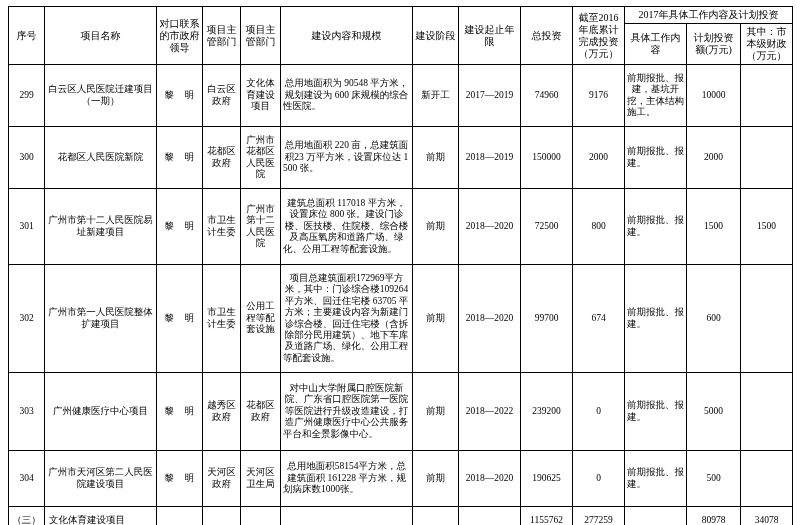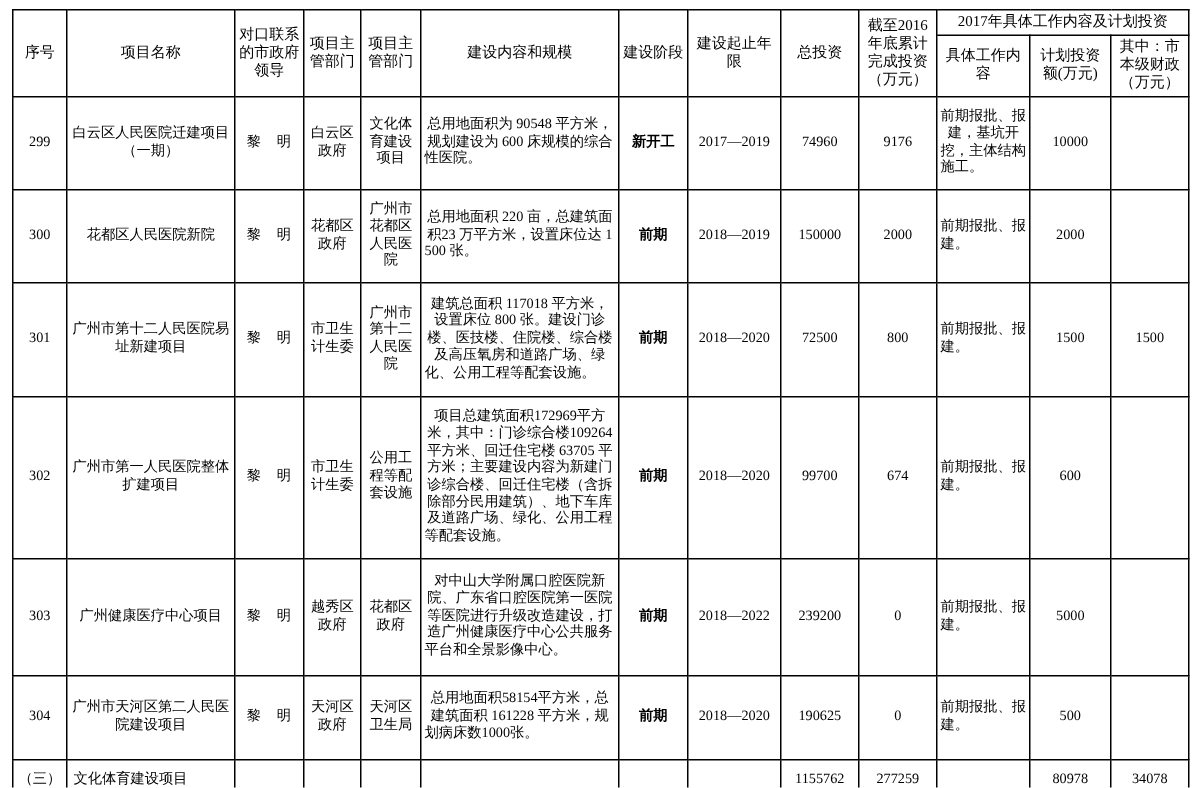--- a/index.html
+++ b/index.html
@@ -53,21 +53,20 @@
   td.just {
     text-align: justify;
     text-align-last: left;
     padding-left: 3px;
     padding-right: 3px;
     line-height: 1.2;
   }
   td.center-text {
     text-align: center;
     line-height: 1.2;
-    font-weight: bold;
   }
   td.vert {
     text-align: center;
     line-height: 1.2;
     padding-left: 1px;
     padding-right: 1px;
   }
   td.leader {
     letter-spacing: 0.5px;
   }

